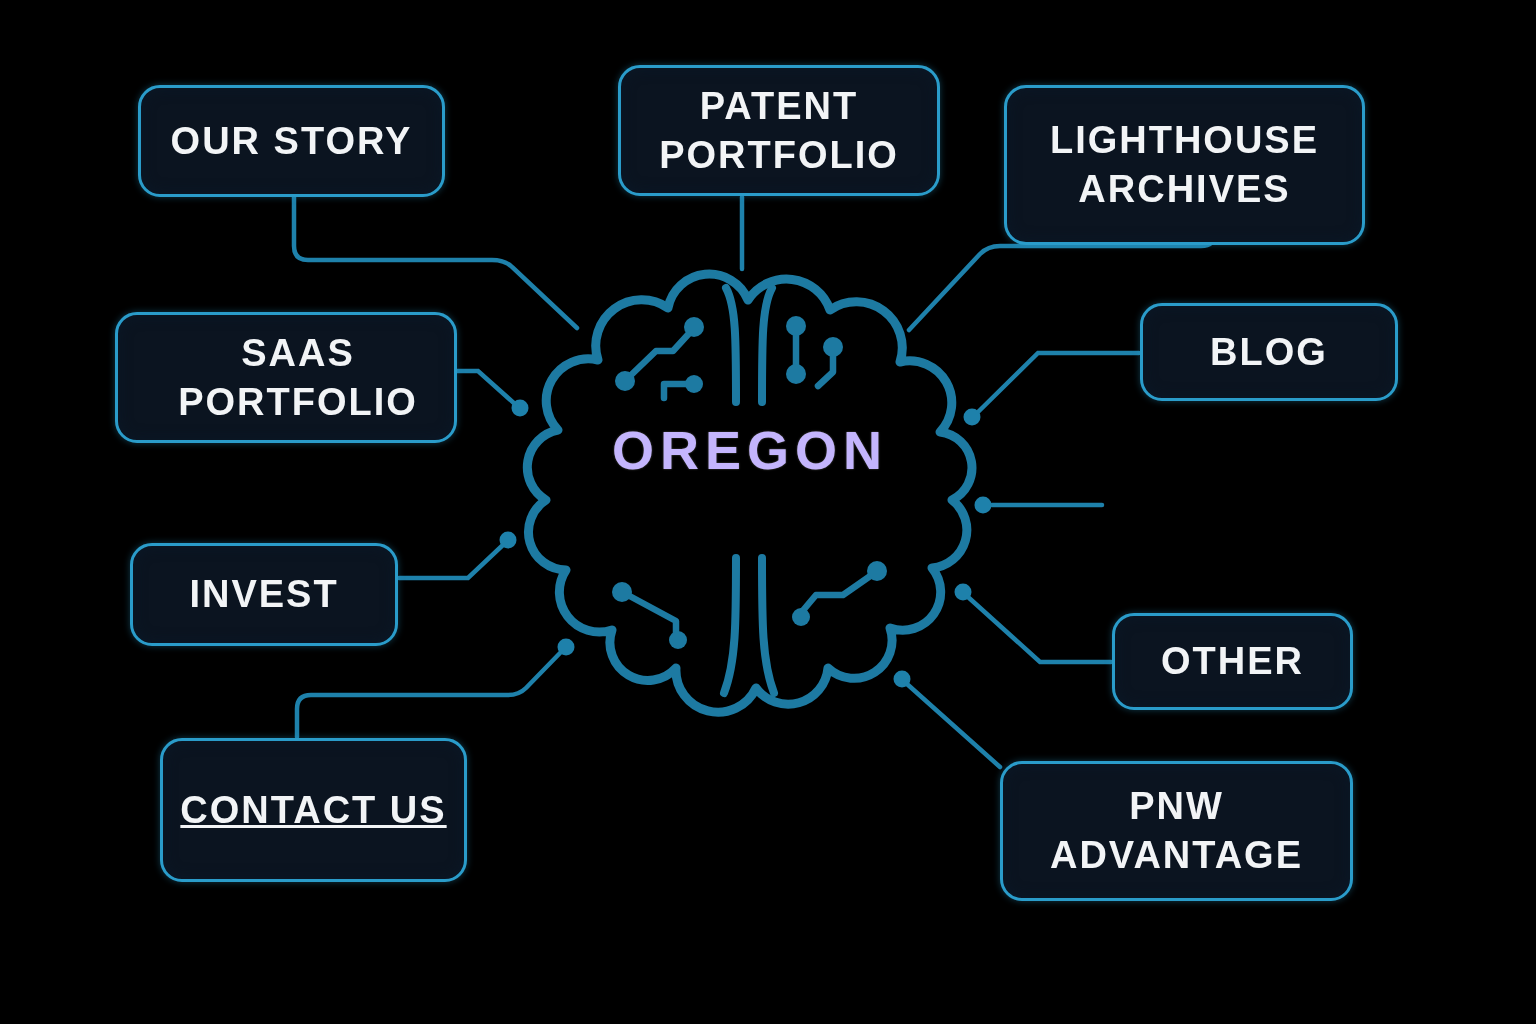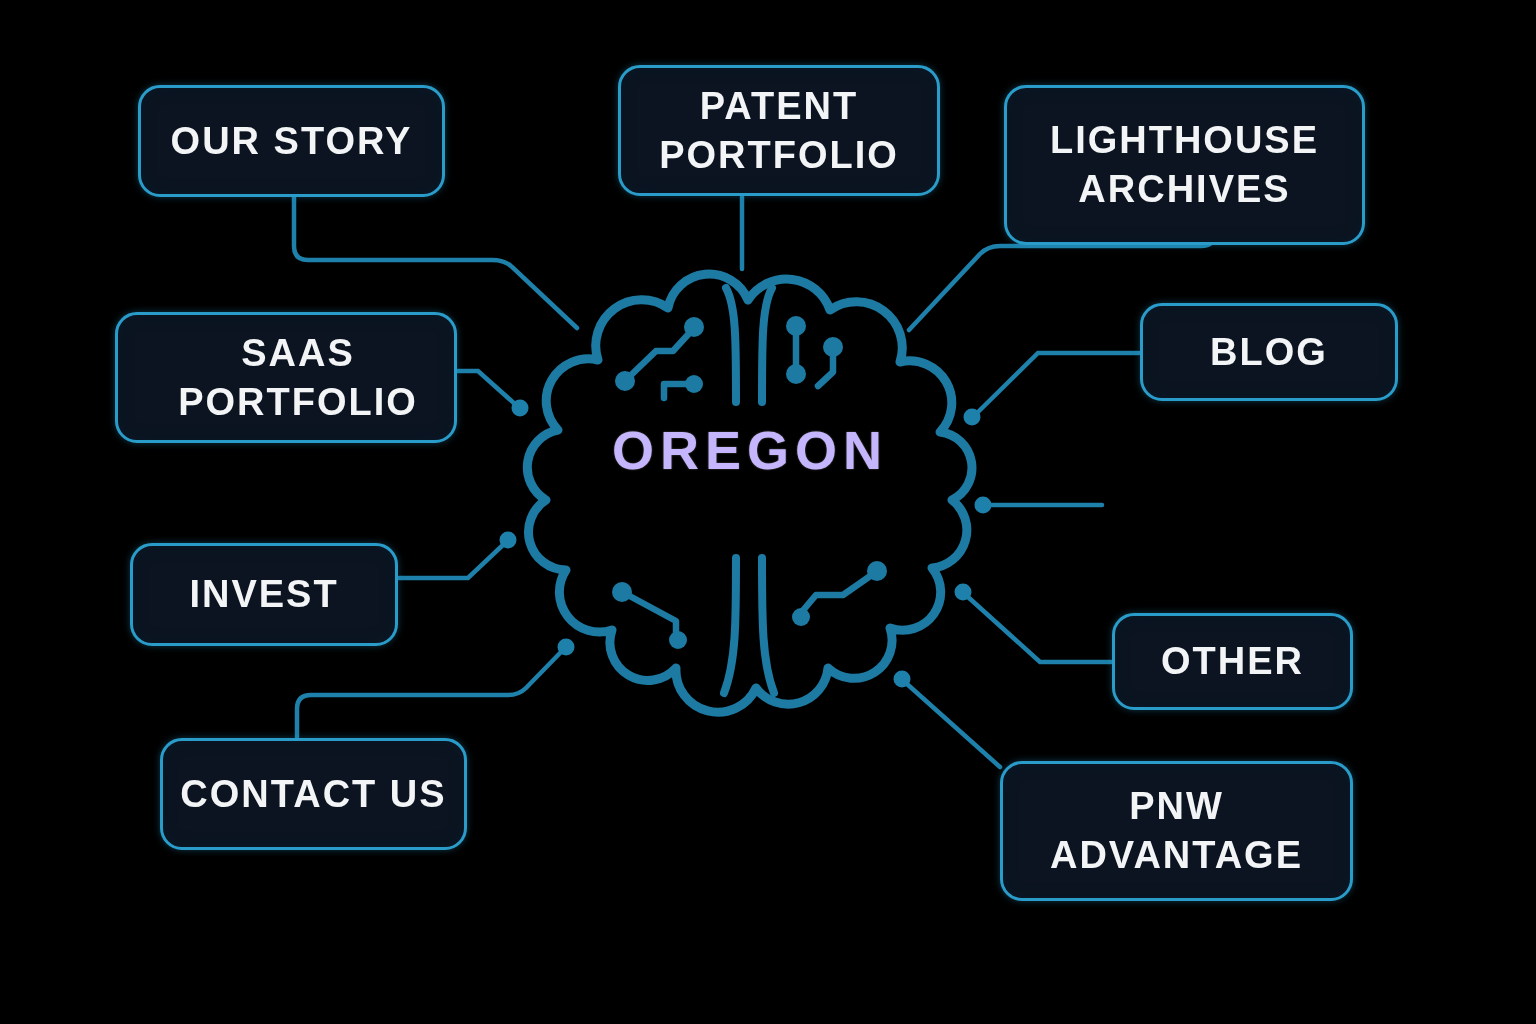--- a/index.html
+++ b/index.html
@@ -17,21 +17,21 @@
     cursor:pointer;
   }
   .n-our-story{left:138px;top:85px;width:307px;height:112px;}
   .n-patent-portfolio{left:578px;top:65px;width:322px;height:131px;margin-left:40px;}
   .n-lighthouse-archives{left:1004px;top:85px;width:361px;height:160px;}
   .n-saas-portfolio{left:115px;top:312px;width:342px;height:131px;padding-left:32px;}
   .n-blog{left:1140px;top:303px;width:258px;height:98px;}
   .n-invest{left:130px;top:527px;width:268px;height:103px;margin-top:16px;}
   .n-ai-sitemap{left:1103px;top:463px;width:295px;height:94px;}
   .n-other{left:1112px;top:613px;width:241px;height:97px;align-items:center;}
-  .n-contact-us{left:160px;top:738px;width:307px;height:112px;}
+  .n-contact-us{left:160px;top:738px;width:307px;height:144px;text-decoration:underline;}
   .n-pnw-advantage{left:1000px;top:761px;width:353px;height:140px;}
   .center-title{
     position:absolute;left:555px;top:418px;width:390px;
     color:#c4b5fd;font-weight:700;font-size:54px;letter-spacing:6px;
     text-align:center;line-height:1.21;text-shadow:0 0 2px rgba(255,255,255,.35);
     pointer-events:none;
   }
   .center-title span{display:block;white-space:nowrap;}
 </style>
 </head>

